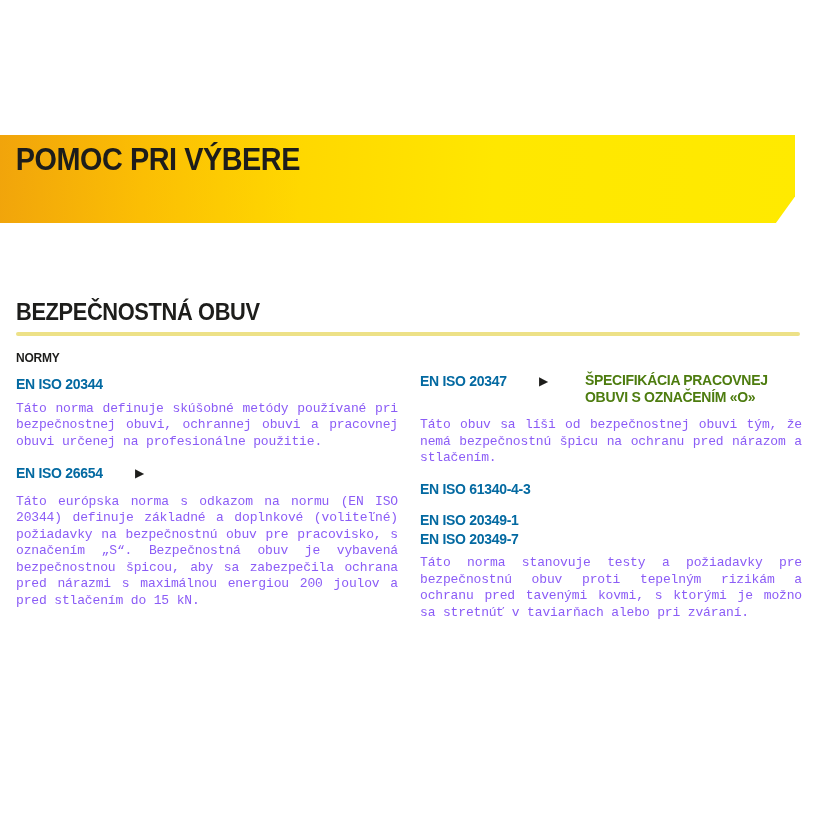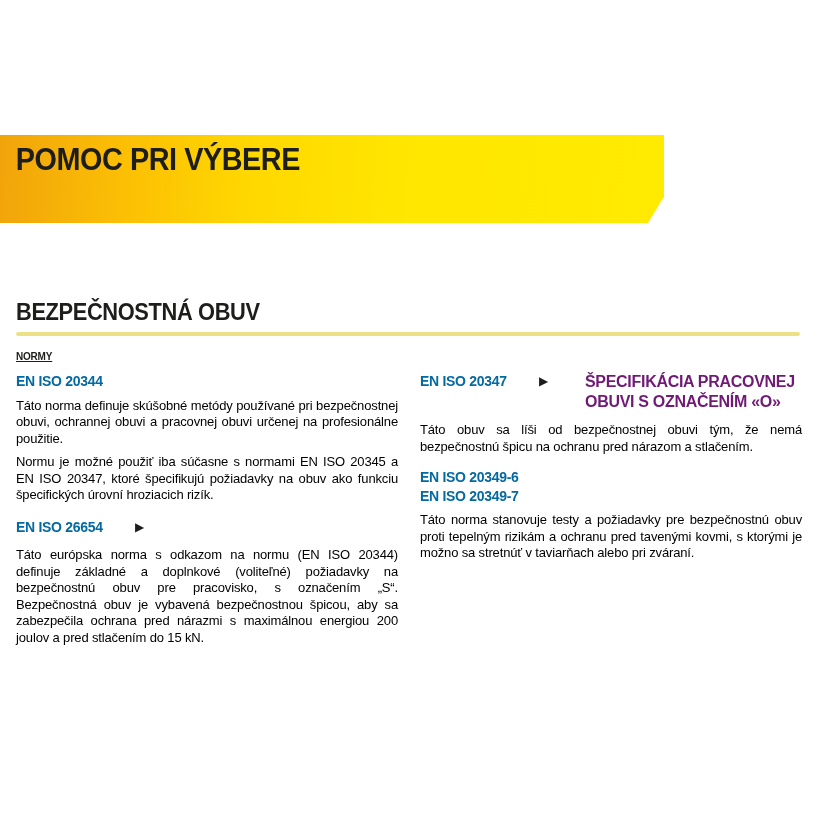--- a/index.html
+++ b/index.html
@@ -5,21 +5,21 @@
   html,body{margin:0;padding:0;}
   body{
     width:820px;height:820px;background:#ffffff;position:relative;overflow:hidden;
     font-family:"Liberation Sans", sans-serif;
     -webkit-font-smoothing:antialiased;
   }
   .page{position:absolute;inset:0;}
 
   
   .banner{
-    position:absolute;left:0;top:135px;width:664px;height:88px;
+    position:absolute;left:0;top:135px;width:795px;height:88px;
     background:linear-gradient(93deg,#F1A40B 0%,#FBBE04 18%,#FFD800 38%,#FFE700 62%,#FFEA00 100%);
     clip-path:polygon(0 0,100% 0,100% 70%,97.6% 100%,0 100%);
   }
   .banner h1{
     margin:0;padding:9px 0 0 17px;
     font-size:31px;line-height:1.05;font-weight:bold;
     color:#1d1d1b;letter-spacing:-0.5px;white-space:nowrap;
     transform:scaleX(0.93);transform-origin:left top;
   }
 
@@ -29,40 +29,40 @@
     margin:0;font-size:23px;line-height:1.1;font-weight:bold;color:#1d1d1b;
     letter-spacing:-0.4px;transform:scaleX(0.95);transform-origin:left top;white-space:nowrap;
   }
   .rule{height:4px;background:#EDE187;border-radius:2px;margin-top:7px;width:784px;}
 
   .cols{display:flex;gap:22px;margin-top:15px;}
   .col{width:382px;}
   .col-right{padding-top:21px;}
 
   .normy{
-    font-size:10px;font-weight:bold;color:#1d1d1b;letter-spacing:-0.2px;margin-bottom:11px;text-decoration:underline;
+    font-size:12px;font-weight:bold;color:#1d1d1b;letter-spacing:-0.2px;margin-bottom:11px;
   }
   .entry{margin-bottom:14px;}
   .code{
     display:block;font-size:14px;font-weight:bold;color:#0369a1;
     letter-spacing:-0.3px;line-height:1.25;white-space:nowrap;
   }
   .entry-head{display:flex;align-items:flex-start;gap:20px;}
   .entry-head .code{width:99px;flex:0 0 99px;padding-top:1px;}
   .bullet{
     flex:0 0 26px;font-size:12px;line-height:16px;color:#1d1d1b;
     padding-top:1px;
   }
   h3.spec{
-    margin:0;flex:1;font-size:16px;font-weight:bold;color:#701a75;
+    margin:0;flex:1;font-size:14px;font-weight:bold;color:#4d7c0f;
     letter-spacing:-0.3px;line-height:1.22;
   }
   p.body{
-    margin:7px 0 0 0;font-size:13px;line-height:16.5px;color:#000000;
-    letter-spacing:-0.15px;text-align:justify;
+    margin:7px 0 0 0;font-size:13px;line-height:16.5px;color:#8b5cf6;
+    letter-spacing:-0.15px;text-align:justify;font-family:Liberation Mono, monospace;
   }
   .entry .gap-after-head{margin-top:11px;}
   .codes .code{margin-bottom:1px;}
 </style>
 </head>
 <body>
 
 <div class="page">
 
   <header class="banner">
@@ -74,21 +74,20 @@
     <div class="rule"></div>
 
     <div class="cols">
 
       <div class="col col-left">
         <div class="normy">NORMY</div>
 
         <div class="entry">
           <span class="code">EN ISO 20344</span>
           <p class="body">Táto norma definuje skúšobné metódy používané pri bezpečnostnej obuvi, ochrannej obuvi a pracovnej obuvi určenej na profesionálne použitie.</p>
-          <p class="body">Normu je možné použiť iba súčasne s normami EN ISO 20345 a EN ISO 20347, ktoré špecifikujú požiadavky na obuv ako funkciu špecifických úrovní hroziacich rizík.</p>
         </div>
 
         <div class="entry">
           <div class="entry-head">
             <span class="code">EN ISO 26654</span>
             <span class="bullet">▶</span>
           </div>
           <p class="body gap-after-head">Táto európska norma s odkazom na normu (EN ISO 20344) definuje základné a doplnkové (voliteľné) požiadavky na bezpečnostnú obuv pre pracovisko, s označením „S“. Bezpečnostná obuv je vybavená bezpečnostnou špicou, aby sa zabezpečila ochrana pred nárazmi s maximálnou energiou 200 joulov a pred stlačením do 15 kN.</p>
         </div>
       </div>
@@ -98,25 +97,26 @@
         <div class="entry">
           <div class="entry-head">
             <span class="code">EN ISO 20347</span>
             <span class="bullet">▶</span>
             <h3 class="spec">ŠPECIFIKÁCIA PRACOVNEJ OBUVI S OZNAČENÍM «O»</h3>
           </div>
           <p class="body gap-after-head">Táto obuv sa líši od bezpečnostnej obuvi tým, že nemá bezpečnostnú špicu na ochranu pred nárazom a stlačením.</p>
         </div>
 
         <div class="entry">
+          <span class="code">EN ISO 61340-4-3</span>
         </div>
 
         <div class="entry">
           <div class="codes">
-            <span class="code">EN ISO 20349-6</span>
+            <span class="code">EN ISO 20349-1</span>
             <span class="code">EN ISO 20349-7</span>
           </div>
           <p class="body">Táto norma stanovuje testy a požiadavky pre bezpečnostnú obuv proti tepelným rizikám a ochranu pred tavenými kovmi, s ktorými je možno sa stretnúť v taviarňach alebo pri zváraní.</p>
         </div>
 
       </div>
     </div>
   </main>
 
 </div>

